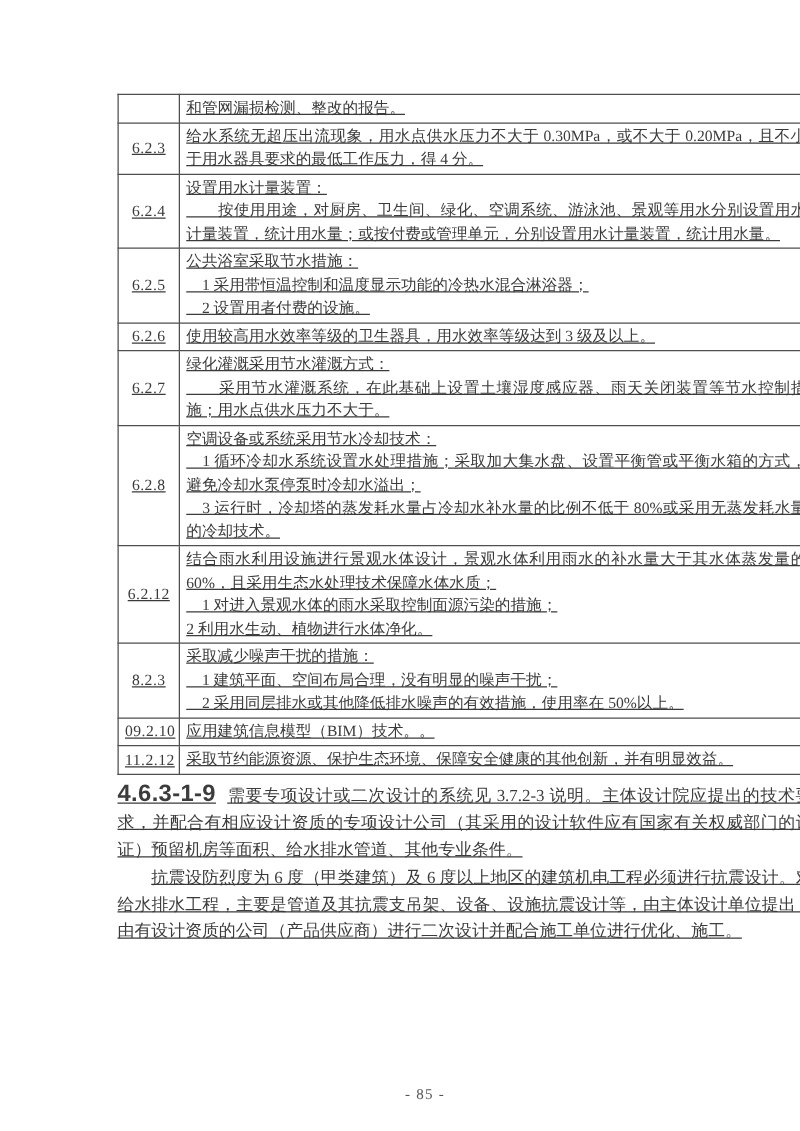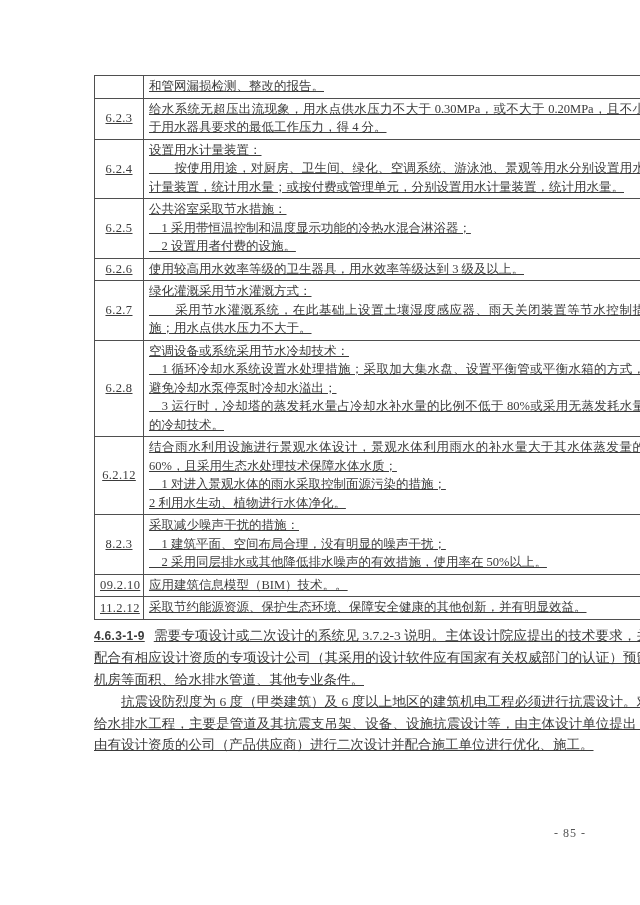--- a/index.html
+++ b/index.html
@@ -16,24 +16,24 @@
     font-size: 12.5px;
     line-height: 18.5px;
     vertical-align: middle;
     color: #3b3b3b;
   }
   td.num { width: 49px; text-align: center; letter-spacing: 0.4px; padding: 1px 5px; }
   td.txt { padding: 1px 4px 2px 5px; white-space: pre-line; text-align: justify; }
 
   .notes { margin-top: 5px; width: 100%; }
   .notes p { font-size: 13.5px; line-height: 21.8px; text-align: justify; color: #3c3c3c; }
-  .notes .lead { font-weight: bold; font-family: "Liberation Sans", sans-serif; font-size: 12px; margin-right: 9px; letter-spacing: 0.3px; }
+  .notes .lead { font-weight: bold; font-family: "Liberation Sans", sans-serif; font-size: 19px; margin-right: 9px; letter-spacing: 0.3px; }
   .notes .p2 { text-indent: 2em; }
 
-  .footer { position: absolute; left: 94px; top: 823px; width: 492px; text-align: right; }
+  .footer { position: absolute; left: 94px; top: 866px; width: 492px; text-align: center; }
   .footer span { font-size: 12px; color: #555; letter-spacing: 1px; }
 
   .watermark {
     position: absolute; top: 853px; right: 1px;
     display: flex; align-items: flex-start; gap: 2px;
     color: #e0e0e0;
     margin-top: 48px;
   }
   .watermark .wm-text {
     font-size: 26px; letter-spacing: 0.5px;

